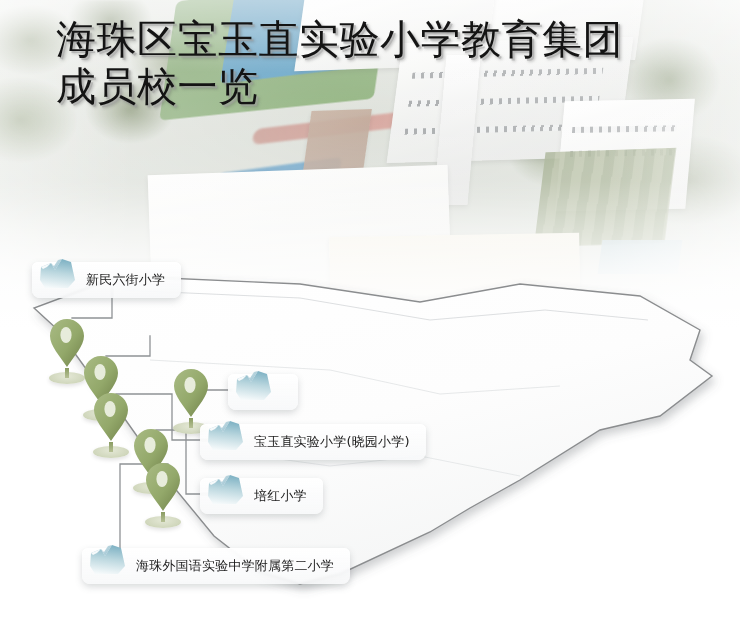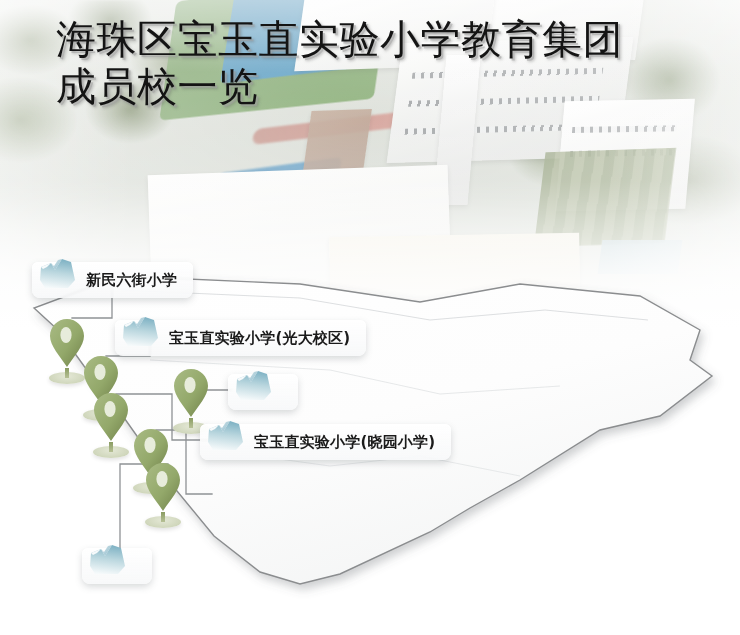--- a/index.html
+++ b/index.html
@@ -137,22 +137,22 @@
     background:linear-gradient(180deg,rgba(255,255,255,.96),rgba(247,248,249,.90));
     box-shadow:0 3px 7px rgba(80,90,95,.22), 0 1px 0 rgba(255,255,255,.9) inset;
     backdrop-filter:blur(1px);
   }
   .label .tag{
     width:40px;height:32px;margin-right:8px;flex:0 0 auto;
     position:relative;top:-6px;
   }
   .label .txt{
     font-family:"DejaVu Sans","Liberation Sans",sans-serif;
-    font-weight:700;
-    font-size:15px;
+    font-weight:400;
+    font-size:13px;
     color:#1b1b1b;
     white-space:nowrap;
     letter-spacing:.2px;
   }
 </style>
 </head>
 <body>
 
 <div id="stage">
 
@@ -295,51 +295,52 @@
             <stop offset="100%" stop-color="#7aaec1"></stop>
         </linearGradient>
       </defs>
       <path d="M3,9 L13,5 L17,12 L24,1 L33,4 L37,22 L30,30 L7,30 L2,22 Z" fill="url(#tg)"></path>
       <path d="M13,5 L17,12 L24,1 L20,2 L16,8 Z" fill="url(#tg2)" opacity=".85"></path>
       <path d="M3,9 L13,5 L9,9 L5,11 Z" fill="#ffffff" opacity=".9"></path>
     </svg>
     <span class="txt">新民六街小学</span>
   </div>
 
-  <div class="label" style="left:115px;top:320px;">
-    <svg class="tag" viewBox="0 0 40 32">
-      <path d="M3,9 L13,5 L17,12 L24,1 L33,4 L37,22 L30,30 L7,30 L2,22 Z" fill="url(#tg)"></path>
-      <path d="M13,5 L17,12 L24,1 L20,2 L16,8 Z" fill="url(#tg2)" opacity=".85"></path>
-      <path d="M3,9 L13,5 L9,9 L5,11 Z" fill="#ffffff" opacity=".9"></path>
-    </svg>
-    <span class="txt">宝玉直实验小学(光大校区)</span>
-  </div>
 
   <div class="label" style="left:228px;top:374px;">
     <svg class="tag" viewBox="0 0 40 32">
       <path d="M3,9 L13,5 L17,12 L24,1 L33,4 L37,22 L30,30 L7,30 L2,22 Z" fill="url(#tg)"></path>
       <path d="M13,5 L17,12 L24,1 L20,2 L16,8 Z" fill="url(#tg2)" opacity=".85"></path>
       <path d="M3,9 L13,5 L9,9 L5,11 Z" fill="#ffffff" opacity=".9"></path>
     </svg>
   </div>
 
   <div class="label" style="left:200px;top:424px;">
     <svg class="tag" viewBox="0 0 40 32">
       <path d="M3,9 L13,5 L17,12 L24,1 L33,4 L37,22 L30,30 L7,30 L2,22 Z" fill="url(#tg)"></path>
       <path d="M13,5 L17,12 L24,1 L20,2 L16,8 Z" fill="url(#tg2)" opacity=".85"></path>
       <path d="M3,9 L13,5 L9,9 L5,11 Z" fill="#ffffff" opacity=".9"></path>
     </svg>
     <span class="txt">宝玉直实验小学(晓园小学)</span>
   </div>
 
+  <div class="label" style="left:200px;top:478px;">
+    <svg class="tag" viewBox="0 0 40 32">
+      <path d="M3,9 L13,5 L17,12 L24,1 L33,4 L37,22 L30,30 L7,30 L2,22 Z" fill="url(#tg)"></path>
+      <path d="M13,5 L17,12 L24,1 L20,2 L16,8 Z" fill="url(#tg2)" opacity=".85"></path>
+      <path d="M3,9 L13,5 L9,9 L5,11 Z" fill="#ffffff" opacity=".9"></path>
+    </svg>
+    <span class="txt">培红小学</span>
+  </div>
 
   <div class="label" style="left:82px;top:548px;">
     <svg class="tag" viewBox="0 0 40 32">
       <path d="M3,9 L13,5 L17,12 L24,1 L33,4 L37,22 L30,30 L7,30 L2,22 Z" fill="url(#tg)"></path>
       <path d="M13,5 L17,12 L24,1 L20,2 L16,8 Z" fill="url(#tg2)" opacity=".85"></path>
       <path d="M3,9 L13,5 L9,9 L5,11 Z" fill="#ffffff" opacity=".9"></path>
     </svg>
+    <span class="txt">海珠外国语实验中学附属第二小学</span>
   </div>
 
   <div class="title">海珠区宝玉直实验小学教育集团
 成员校一览</div>
 
 </div>
 
 </body></html>

